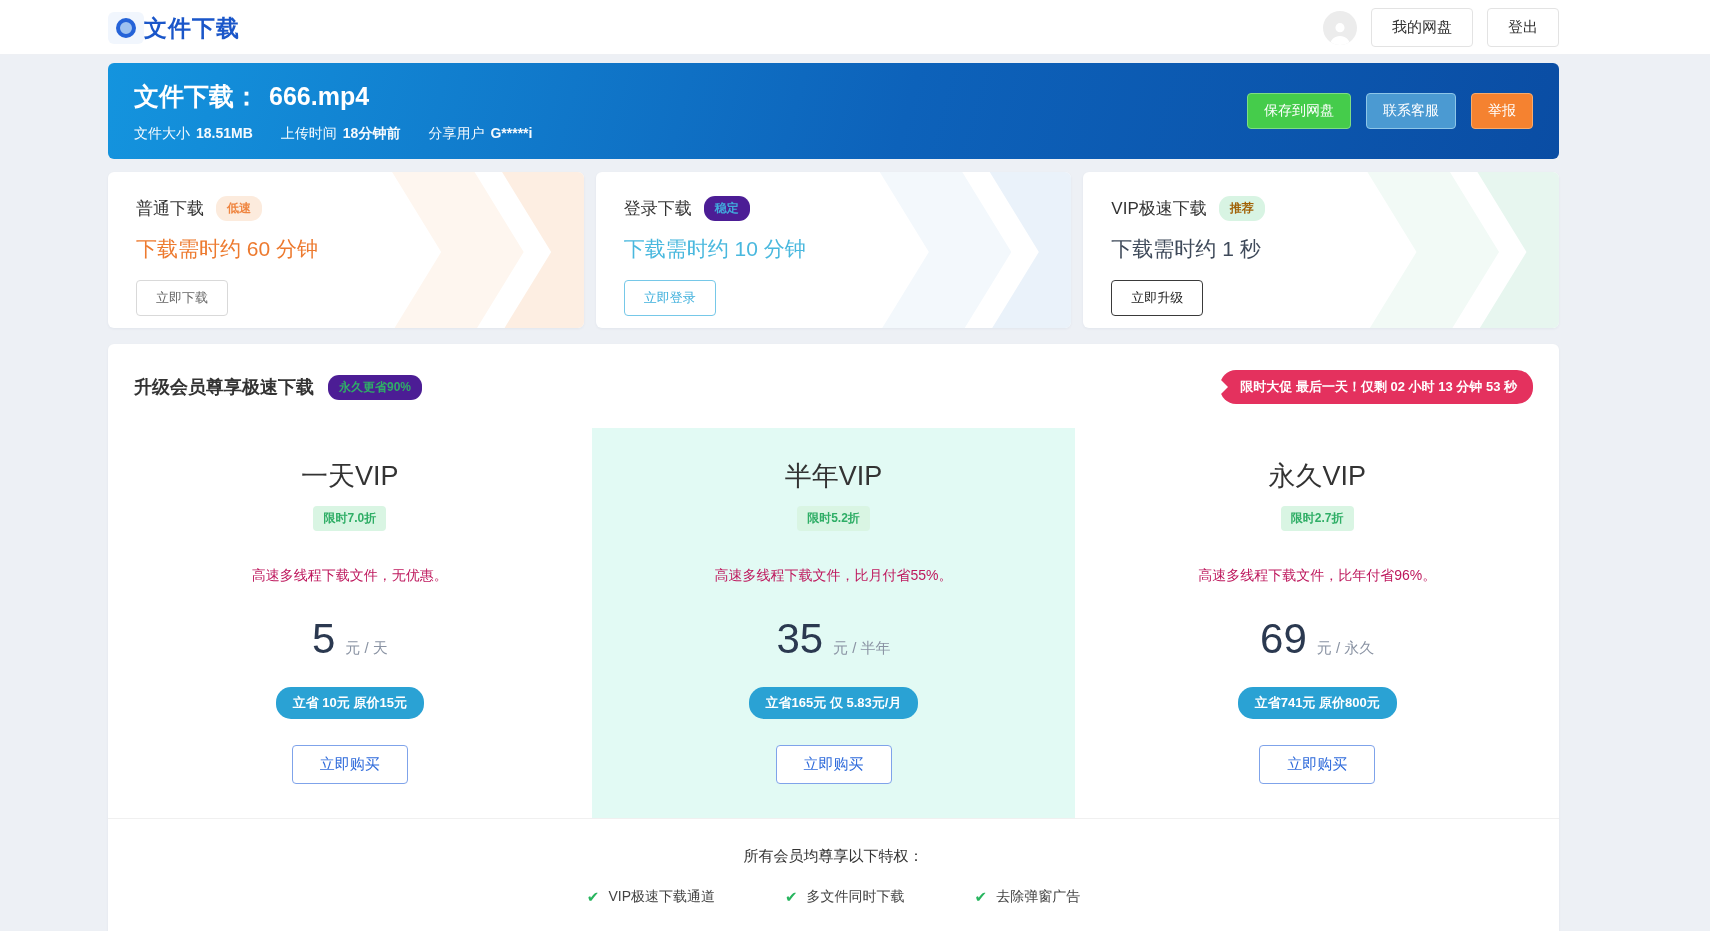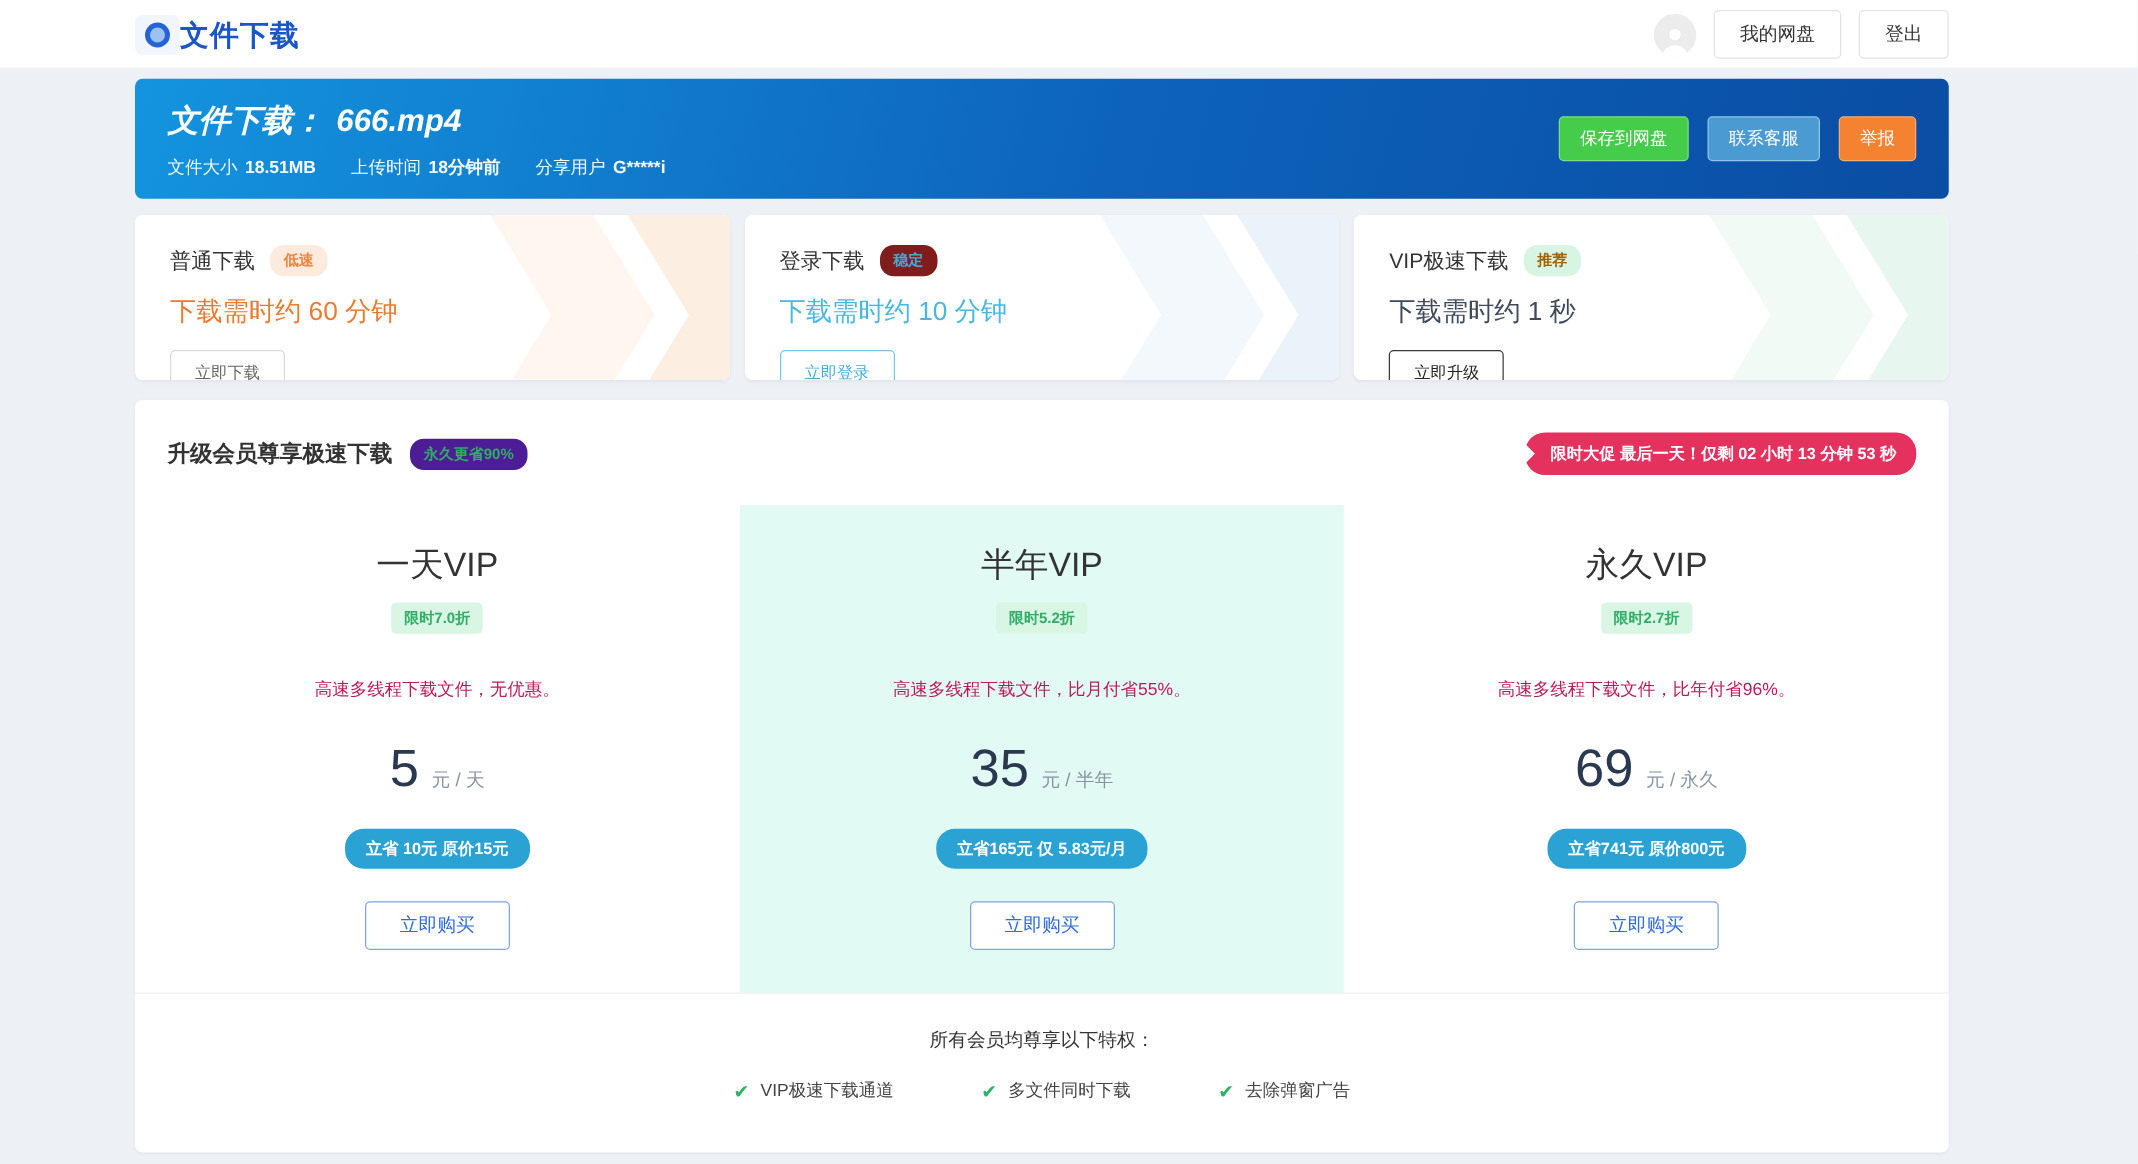--- a/index.html
+++ b/index.html
@@ -13,38 +13,38 @@
   .logo { width:36px; height:32px; border-radius:6px; background:#f1f6fd; display:flex; align-items:center; justify-content:center; cursor:pointer; }
   .logo-ring { width:20px; height:20px; border-radius:50%; border:4px solid #2563d8; background:#9ec2f0; display:block; }
   .site-title { font-size:23px; font-weight:bold; color:#1a56c9; letter-spacing:1px; }
   .top-actions { display:flex; align-items:center; gap:14px; }
   .avatar { width:34px; height:34px; border-radius:50%; background:#ececec; display:flex; align-items:flex-end; justify-content:center; overflow:hidden; cursor:pointer; }
   .top-btn { background:#fff; border:1px solid #e3e3e3; border-radius:4px; padding:9px 20px; font-size:15px; color:#333; cursor:pointer; font-family:inherit; }
 
   
   .banner { margin-top:8px; height:96px; border-radius:6px; background:linear-gradient(105deg,#1494de 0%,#0d62ba 55%,#0a4da4 100%); padding:16px 26px; display:flex; align-items:center; justify-content:space-between; }
   .banner-left { display:flex; flex-direction:column; gap:12px; }
-  .banner-title { color:#fff; font-size:25px; font-weight:bold;font-style:italic; }
+  .banner-title { color:#fff; font-size:25px; font-weight:bold; }
   .banner-title .fname { margin-left:10px; }
   .file-meta { display:flex; gap:28px; color:rgba(255,255,255,0.96); font-size:14px; }
   .meta-item b { margin-left:6px; }
   .banner-actions { display:flex; align-items:center; gap:15px;padding-left:20px; }
   .bn-btn { border-radius:4px; padding:8px 16px; font-size:14px; color:#fff; cursor:pointer; font-family:inherit; }
   .bn-save { background:#45cc4b; border:1px solid #7fdd83; }
   .bn-contact { background:#4b9ad2; border:1px solid #8ec6e8; }
   .bn-report { background:#f58230; border:1px solid #f9ab6b; }
 
   
   .options { margin-top:13px; display:flex; gap:12px; }
-  .option-card { flex:1; background:#fff; border-radius:6px; height:132px; padding:24px 28px; position:relative; overflow:hidden; box-shadow:0 1px 3px rgba(20,40,80,0.05); }
+  .option-card { flex:1; background:#fff; border-radius:6px; height:156px; padding:24px 28px; position:relative; overflow:hidden; box-shadow:0 1px 3px rgba(20,40,80,0.05); }
   .opt-head { display:flex; align-items:center; gap:12px; position:relative; z-index:1; }
   .opt-title { font-size:17px; color:#333; }
   .pill { font-size:12px; padding:4px 11px; border-radius:11px; font-weight:bold; }
   .pill-slow { background:#fcebdd; color:#ef8540; }
-  .pill-stable { background:#7f1d1d; color:#41aadc; }
+  .pill-stable { background:#4c1d95; color:#41aadc; }
   .pill-rec { background:#d8f4e3; color:#a16207; }
   .opt-time { margin-top:14px; font-size:21px; position:relative; z-index:1; }
   .time-orange { color:#ed7a2f; }
   .time-cyan { color:#49b8de; }
   .time-dark { color:#3f4a5a; }
   .opt-btn { margin-top:17px; display:inline-block; background:#fff; border-radius:4px; padding:8px 19px; font-size:13px; cursor:pointer; position:relative; z-index:1; font-family:inherit; }
   .btn-gray { border:1px solid #d9d9d9; color:#666; }
   .btn-cyan { border:1px solid #76c8e8; color:#3fb0dc; }
   .btn-dark { border:1px solid #3a3a3a; color:#222; }
   .chev { position:absolute; top:-30px; height:220px; width:150px; clip-path:polygon(0 0,55% 0,100% 50%,55% 100%,0 100%,45% 50%); }

